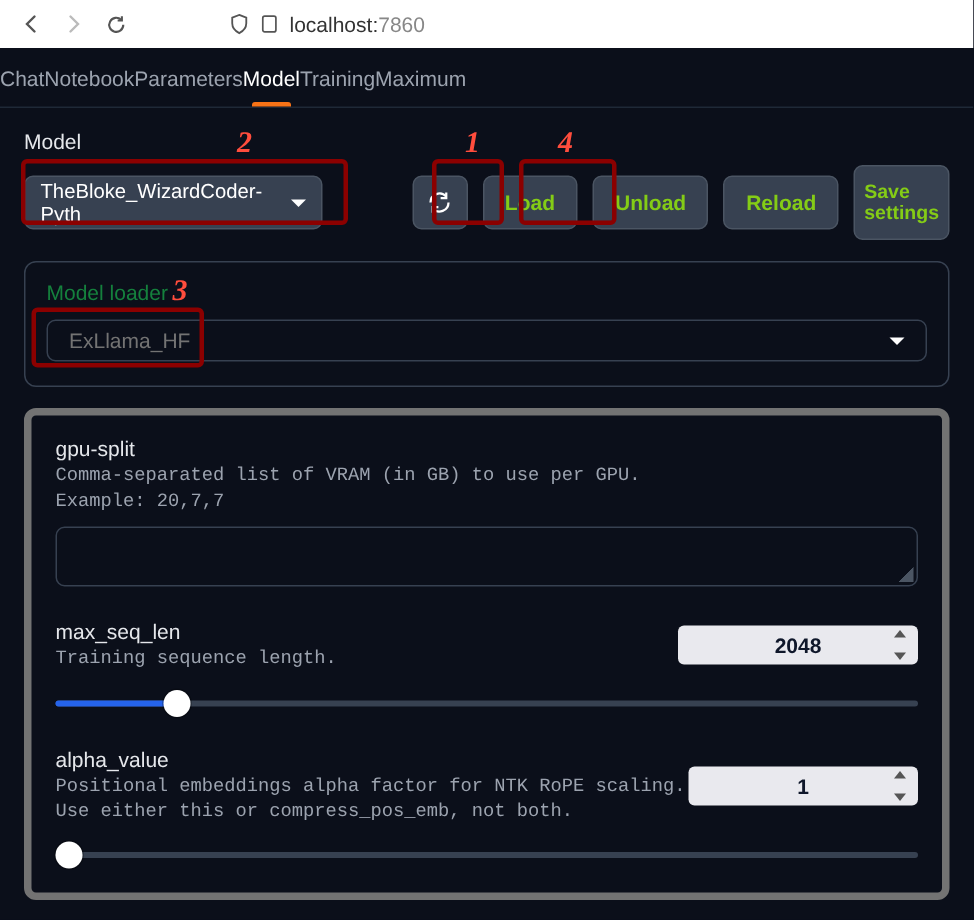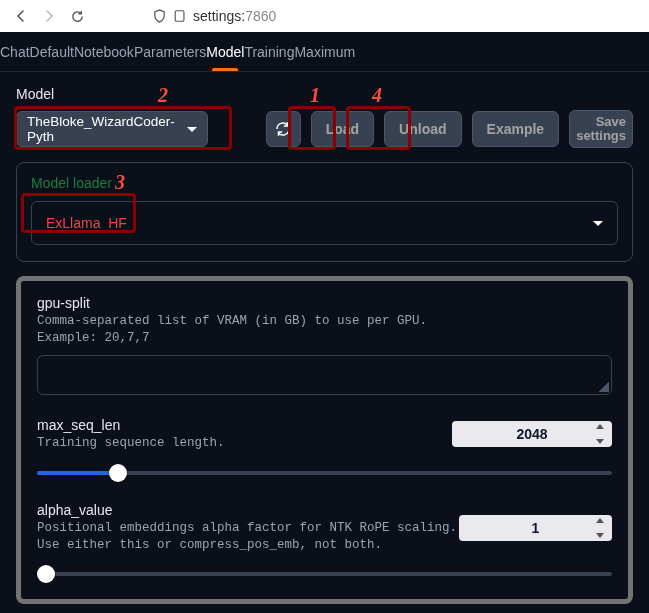--- a/index.html
+++ b/index.html
@@ -20,26 +20,26 @@
 
   .page { padding:14px 16px; }
 
   .section-label { font-size:14px; color:#e5e7eb; margin-bottom:8px; }
 
   .row-actions { display:flex; align-items:center; gap:10px; margin-bottom:14px; position:relative; }
   .model-dd { width:218px; height:36px; background:#374151; border:1px solid #4b5563; border-radius:6px; display:flex; align-items:center; justify-content:space-between; padding:0 10px; color:#fff; font-size:13.5px; }
   .arrow-down { width:0; height:0; border-left:5px solid transparent; border-right:5px solid transparent; border-top:5px solid #fff; }
   .spacer-sm { width:44px; }
   .icon-btn { width:40px; height:36px; background:#374151; border:1px solid #4b5563; border-radius:6px; display:flex; align-items:center; justify-content:center; color:#fff; }
-  .btn { padding:0 14px; height:36px; background:#374151; border:1px solid #4b5563; border-radius:6px; color:#a3a3a3; font-size:14px; font-weight:600; display:flex; align-items:center; justify-content:center; }
-  .btn.tight { line-height:1.05; font-size:13px; text-align:right; padding:2px 6px; height:38px; }
+  .btn { padding:0 14px; height:36px; background:#374151; border:1px solid #4b5563; border-radius:6px; color:#84cc16; font-size:14px; font-weight:600; display:flex; align-items:center; justify-content:center; }
+  .btn.tight { line-height:1.05; font-size:13px; text-align:left; padding:2px 6px; height:50px; }
 
   .panel { border:1px solid #374151; border-radius:8px; padding:12px 14px 16px; margin-bottom:14px; }
   .panel .title { font-size:14px; color:#15803d; margin-bottom:10px; }
-  .loader-dd { height:44px; background:#0b0f1a; border:1px solid #374151; border-radius:6px; display:flex; align-items:center; justify-content:space-between; padding:0 14px; color:#ef4444; font-size:14px; }
+  .loader-dd { height:28px; background:#0b0f1a; border:1px solid #374151; border-radius:6px; display:flex; align-items:center; justify-content:space-between; padding:0 14px; color:#737373; font-size:14px; }
 
   .settings-panel { border:5px solid #737373; border-radius:8px; padding:14px 16px; }
   .field { margin-bottom:22px; }
   .field .flabel { font-size:14px; color:#e5e7eb; font-weight:500; }
   .field .fhelp  { font-size:12.5px; color:#9ca3af; margin-top:2px; line-height:1.35; max-width:440px;font-family:Liberation Mono, monospace; }
   .textarea { margin-top:8px; height:40px; background:#0b0f1a; border:1px solid #374151; border-radius:6px; position:relative; }
   .textarea .resize { position:absolute; right:2px; bottom:2px; width:10px; height:10px; background:linear-gradient(135deg, transparent 50%, #4b5563 50%); }
 
   .numrow { display:flex; justify-content:space-between; align-items:center; }
   .spin { width:160px; height:26px; background:#e9e9ee; border-radius:4px; display:flex; align-items:center; justify-content:center; color:#0f172a; font-size:14px; font-weight:600; position:relative; }
@@ -76,27 +76,26 @@
         <path d="M12 2v3h-3" stroke="#555" stroke-width="1.5" fill="none"></path>
       </svg>
   </div>
   <div class="addr">
     <svg width="15" height="15" viewBox="0 0 16 16">
         <path d="M8 1l5 2v4c0 4-3 6-5 7-2-1-5-3-5-7V3l5-2z" fill="none" stroke="#555" stroke-width="1.3"></path>
       </svg>
     <svg width="14" height="14" viewBox="0 0 16 16">
         <rect x="2.5" y="2" width="10" height="12" rx="1.5" fill="none" stroke="#555" stroke-width="1.3"></rect>
       </svg>
-    <span><span>settings:</span><span class="port">7860</span></span>
+    <span><span>localhost:</span><span class="port">7860</span></span>
   </div>
 </div>
 
 <div class="tabs">
   <div class="tab">Chat</div>
-  <div class="tab">Default</div>
   <div class="tab">Notebook</div>
   <div class="tab">Parameters</div>
   <div class="tab active">Model</div>
   <div class="tab">Training</div>
   <div class="tab">Maximum</div>
 </div>
 
 <div class="page">
   <div class="section-label">Model</div>
 
@@ -107,21 +106,21 @@
     </div>
     <div class="spacer-sm"></div>
     <div class="icon-btn">
       <svg width="18" height="18" viewBox="0 0 24 24">
           <path d="M4 12a8 8 0 0 1 14-5.3M20 12a8 8 0 0 1-14 5.3" stroke="#fff" stroke-width="2" fill="none"></path>
           <path d="M18 3v5h-5M6 21v-5h5" stroke="#fff" stroke-width="2" fill="none"></path>
         </svg>
     </div>
     <div class="btn">Load</div>
     <div class="btn">Unload</div>
-    <div class="btn">Example</div>
+    <div class="btn">Reload</div>
     <div class="btn tight">
       <span><span>Save</span><br><span>settings</span></span>
     </div>
 
     <div class="annot" style="left:-2px; top:-4px; width:218px; height:44px;"></div>
     <div class="annot-label" style="left:142px; top:-26px;">2</div>
 
     <div class="annot" style="left:272px; top:-4px; width:48px; height:44px;"></div>
     <div class="annot-label" style="left:294px; top:-26px;">1</div>
 

